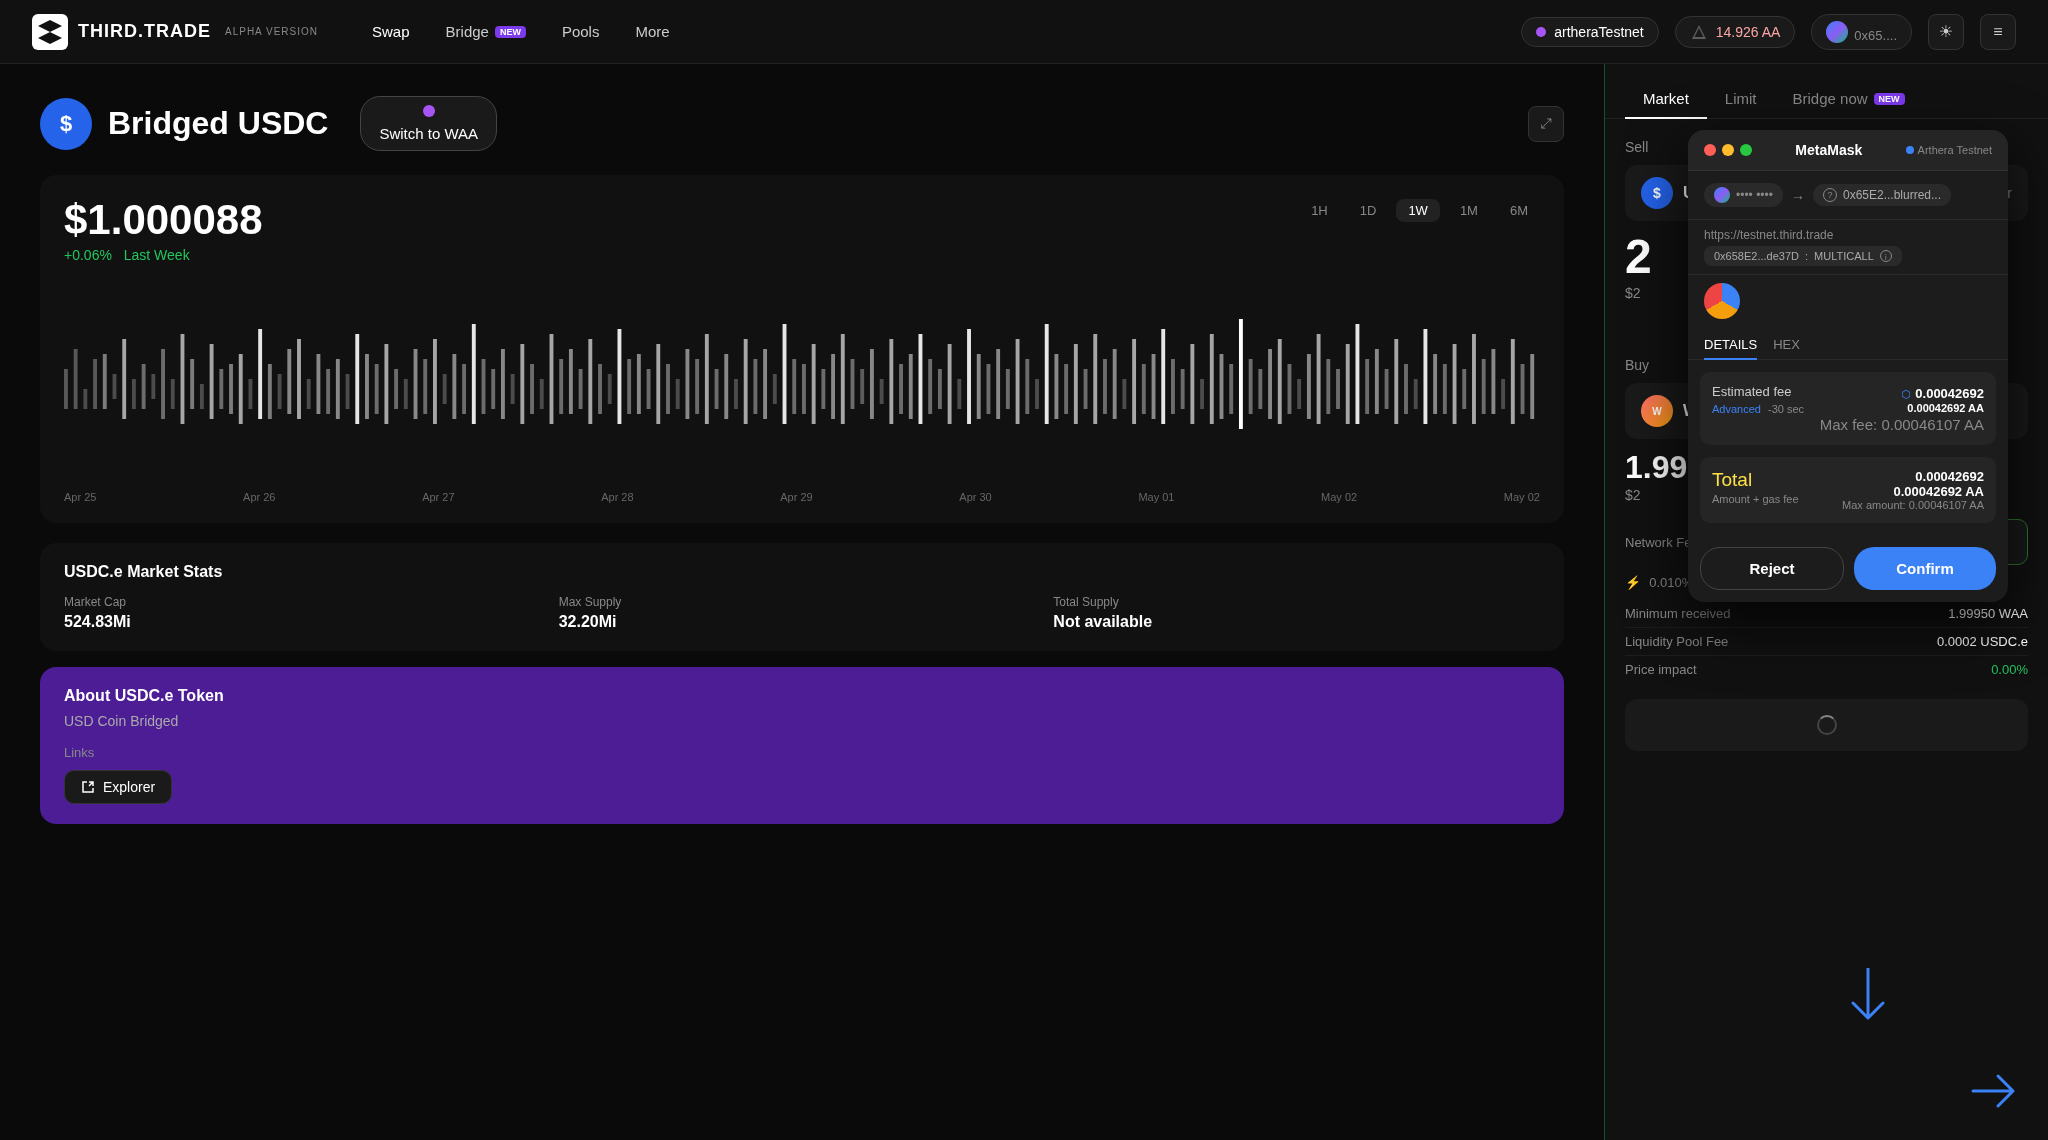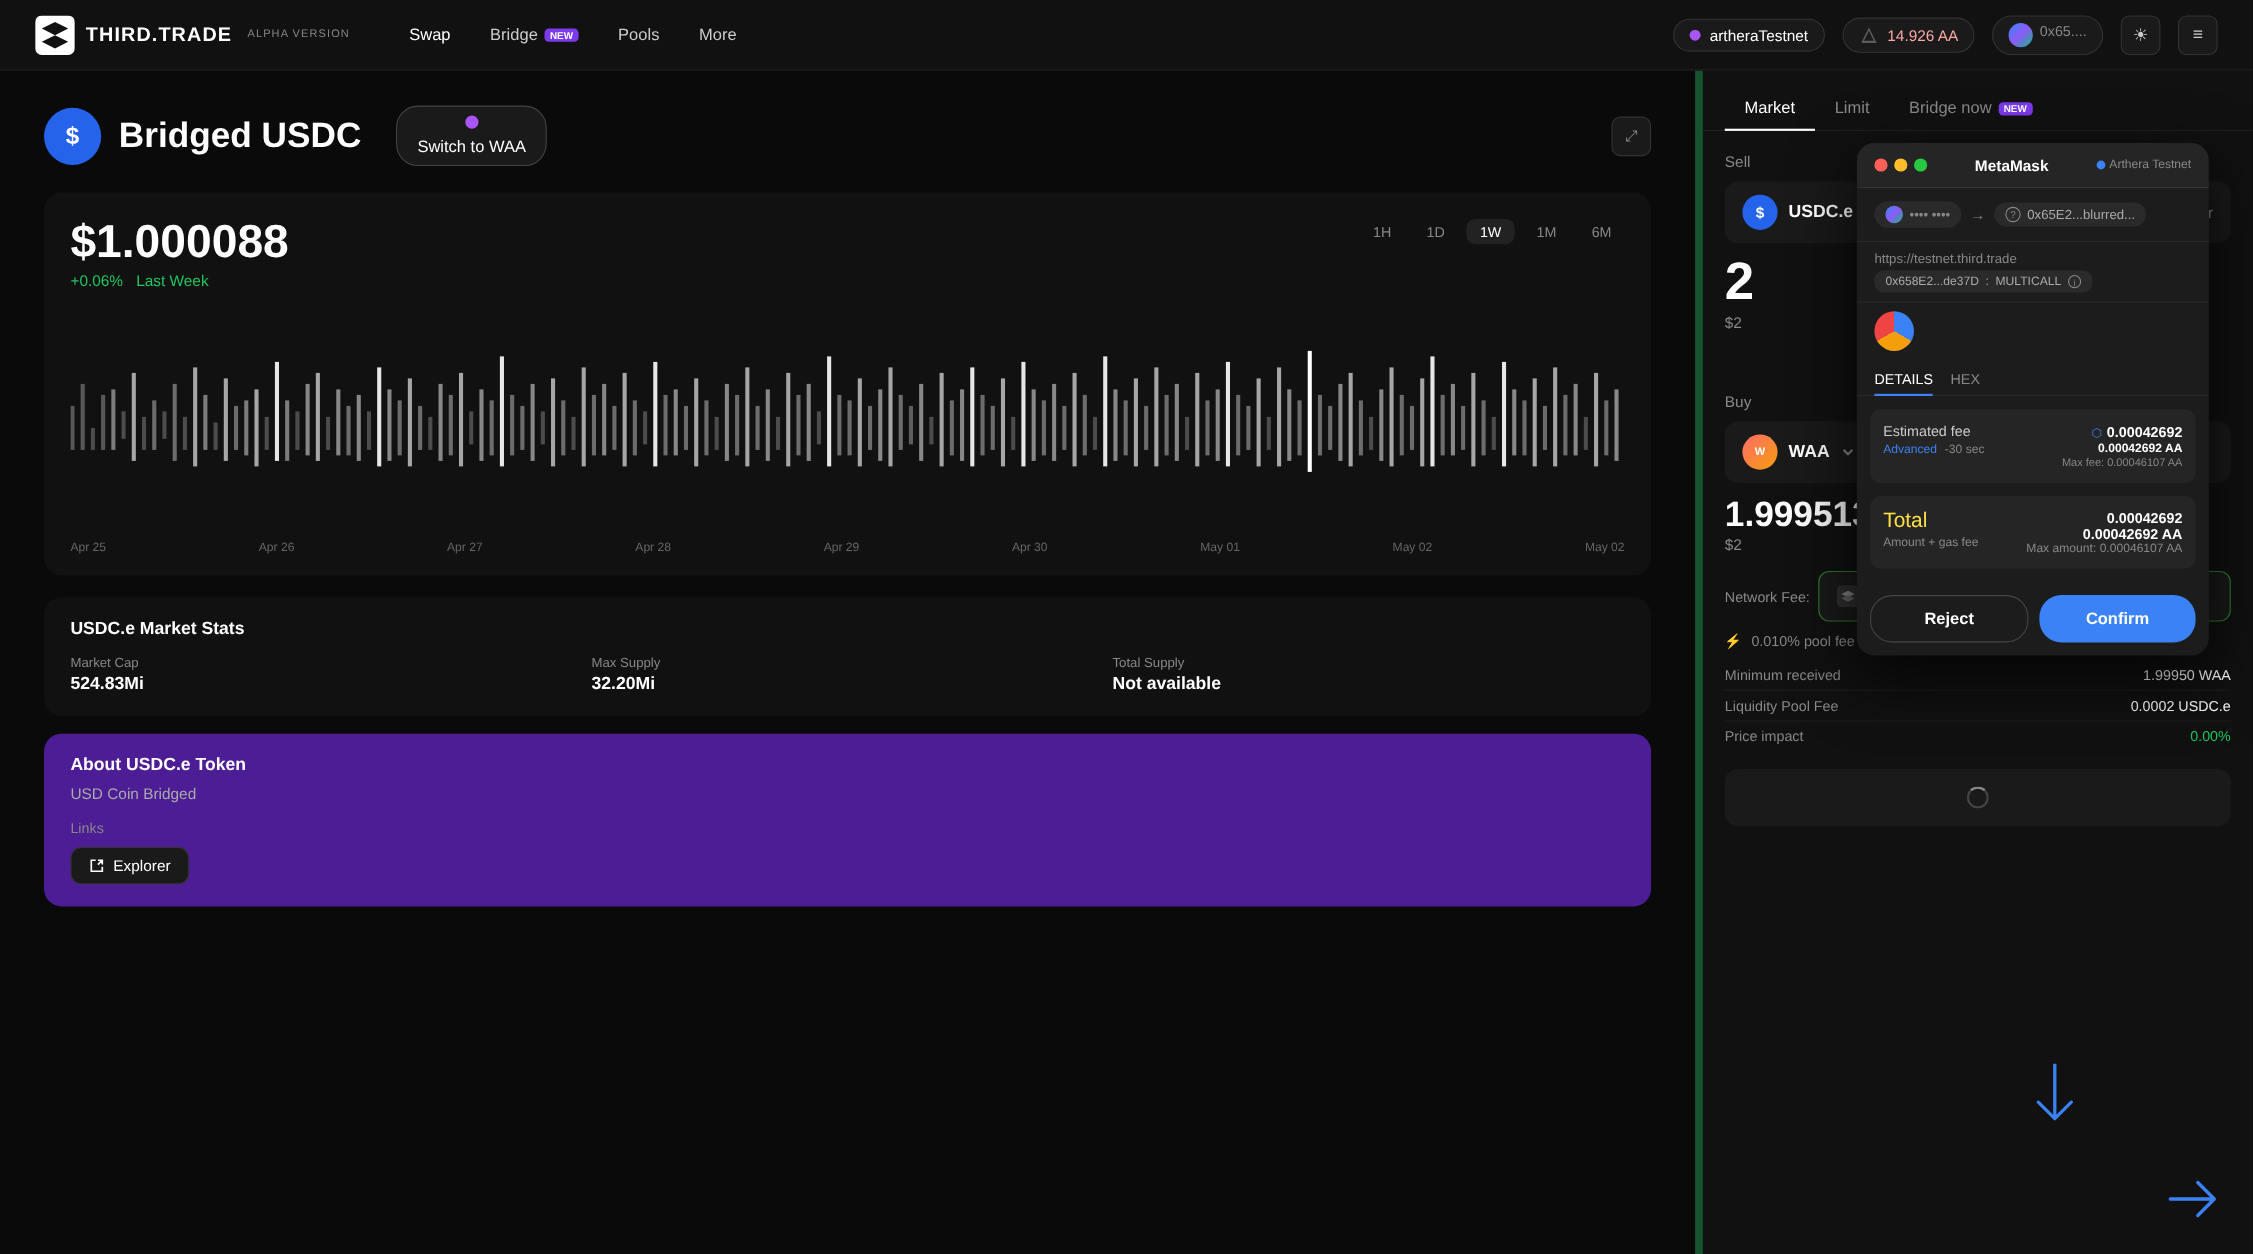--- a/index.html
+++ b/index.html
@@ -107,21 +107,21 @@
       cursor: pointer;
       color: #fca5a5;
     }
     .aa-icon {
       width: 18px;
       height: 18px;
       color: #888;
     }
     .wallet-info {
       display: flex;
-      align-items: flex-start;
+      align-items: flex-end;
       gap: 6px;
       background: #1a1a1a;
       border: 1px solid #333;
       border-radius: 20px;
       padding: 6px 14px;
       font-size: 13px;
       cursor: pointer;
       color: #888;
     }
     .wallet-circle {
@@ -328,23 +328,23 @@
       border: 1px solid #333;
       border-radius: 10px;
       padding: 8px 16px;
       font-size: 14px;
       cursor: pointer;
       color: #fff;
     }
 
     
     .right-panel {
-      width: 507px;
+      width: 444px;
       background: #111;
-      border-left: 7px solid #14532d;
+      border-left: 1px solid #14532d;
       display: flex;
       flex-direction: column;
       overflow-y: auto;
     }
     .swap-tabs {
       display: flex;
       gap: 0;
       padding: 16px 20px 0;
       border-bottom: 1px solid #222;
       align-items: center;
@@ -708,21 +708,21 @@
       font-size: 13px;
       color: #fff;
       font-weight: 600;
     }
     .mm-fee-val .aa-fee {
       font-size: 11px;
       font-weight: 700;
       color: #fff;
     }
     .mm-fee-sub {
-      font-size: 10px;
+      font-size: 15px;
       color: #888;
       margin-top: 2px;
     }
     .mm-advanced {
       font-size: 11px;
       color: #3b82f6;
       cursor: pointer;
       margin-top: 4px;
     }
     .mm-total-section {

